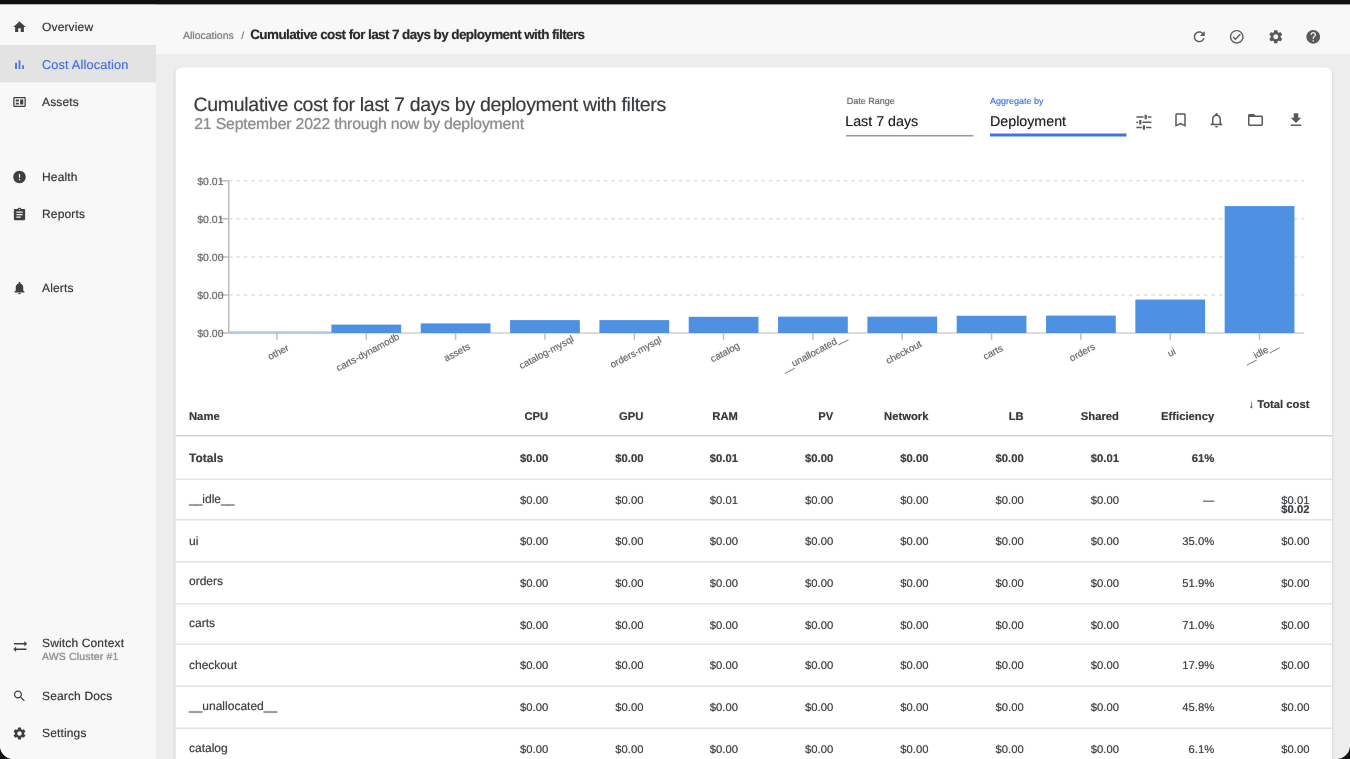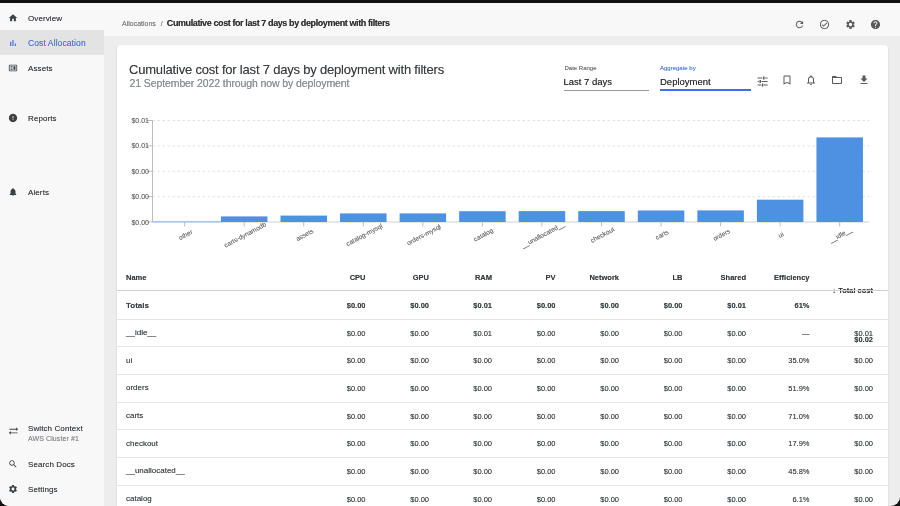--- a/index.html
+++ b/index.html
@@ -54,20 +54,26 @@
   </div>
   <div class="sideitem" style="top:52px;">
     <svg width="10" height="10" viewBox="0 0 24 24" fill="#3c4043">
           <path d="M20 4H4c-1.1 0-2 .9-2 2v12c0 1.1.9 2 2 2h16c1.1 0 2-.9 2-2V6c0-1.1-.9-2-2-2zm0 14H4V6h16v12zM6 8h5v3H6zm0 5h5v3H6zm7-5h5v8h-5z"></path>
         </svg>
     <span class="lbl">Assets</span>
   </div>
   <div class="sideitem" style="top:102px;">
     <svg width="10" height="10" viewBox="0 0 24 24" fill="#3c4043">
           <path d="M12 2C6.48 2 2 6.48 2 12s4.48 10 10 10 10-4.48 10-10S17.52 2 12 2zm1 15h-2v-2h2v2zm0-4h-2V7h2v6z"></path>
+        </svg>
+    <span class="lbl">Health</span>
+  </div>
+  <div class="sideitem" style="top:127px;">
+    <svg width="10" height="10" viewBox="0 0 24 24" fill="#3c4043">
+          <path d="M19 3h-4.18C14.4 1.84 13.3 1 12 1c-1.3 0-2.4.84-2.82 2H5c-1.1 0-2 .9-2 2v14c0 1.1.9 2 2 2h14c1.1 0 2-.9 2-2V5c0-1.1-.9-2-2-2zm-7 0c.55 0 1 .45 1 1s-.45 1-1 1-1-.45-1-1 .45-1 1-1zm2 14H7v-2h7v2zm3-4H7v-2h10v2zm0-4H7V7h10v2z"></path>
         </svg>
     <span class="lbl">Reports</span>
   </div>
   <div class="sideitem" style="top:152px;margin-top:24px;">
     <svg width="10" height="10" viewBox="0 0 24 24" fill="#3c4043">
           <path d="M12 22c1.1 0 2-.9 2-2h-4c0 1.1.9 2 2 2zm6-6v-5c0-3.07-1.63-5.64-4.5-6.32V4c0-.83-.67-1.5-1.5-1.5s-1.5.67-1.5 1.5v.68C7.64 5.36 6 7.92 6 11v5l-2 2v1h16v-1l-2-2z"></path>
         </svg>
     <span class="lbl">Alerts</span>
   </div>
 
@@ -198,21 +204,21 @@
     <div id="table">
           <div class="tbl-cell hdr" style="left:9px; top:227.5px;">Name</div>
           <div class="tbl-cell hdr r" style="left:248.5px; top:227.5px;">CPU</div>
           <div class="tbl-cell hdr r" style="left:312px; top:227.5px;">GPU</div>
           <div class="tbl-cell hdr r" style="left:375px; top:227.5px;">RAM</div>
           <div class="tbl-cell hdr r" style="left:438.5px; top:227.5px;">PV</div>
           <div class="tbl-cell hdr r" style="left:502px; top:227.5px;">Network</div>
           <div class="tbl-cell hdr r" style="left:565.5px; top:227.5px;">LB</div>
           <div class="tbl-cell hdr r" style="left:629px; top:227.5px;">Shared</div>
           <div class="tbl-cell hdr r" style="left:692.5px; top:227.5px;">Efficiency</div>
-          <div class="tbl-cell hdr r" style="left:756px; top:241px;">↓ Total cost</div>
+          <div class="tbl-cell hdr r" style="left:756px; top:220px;">↓ Total cost</div>
           <div class="rowline" style="left:0; top:244.5px; width:771px; background:#d2d2d2;"></div>
           <div class="tbl-cell bold" style="left:9px; top:255.5px; font-size:8px;">Totals</div>
           <div class="tbl-cell r bold" style="left:248.5px; top:256px;">$0.00</div>
           <div class="tbl-cell r bold" style="left:312px; top:256px;">$0.00</div>
           <div class="tbl-cell r bold" style="left:375px; top:256px;">$0.01</div>
           <div class="tbl-cell r bold" style="left:438.5px; top:256px;">$0.00</div>
           <div class="tbl-cell r bold" style="left:502px; top:256px;">$0.00</div>
           <div class="tbl-cell r bold" style="left:565.5px; top:256px;">$0.00</div>
           <div class="tbl-cell r bold" style="left:629px; top:256px;">$0.01</div>
           <div class="tbl-cell r bold" style="left:692.5px; top:256px;">61%</div>

